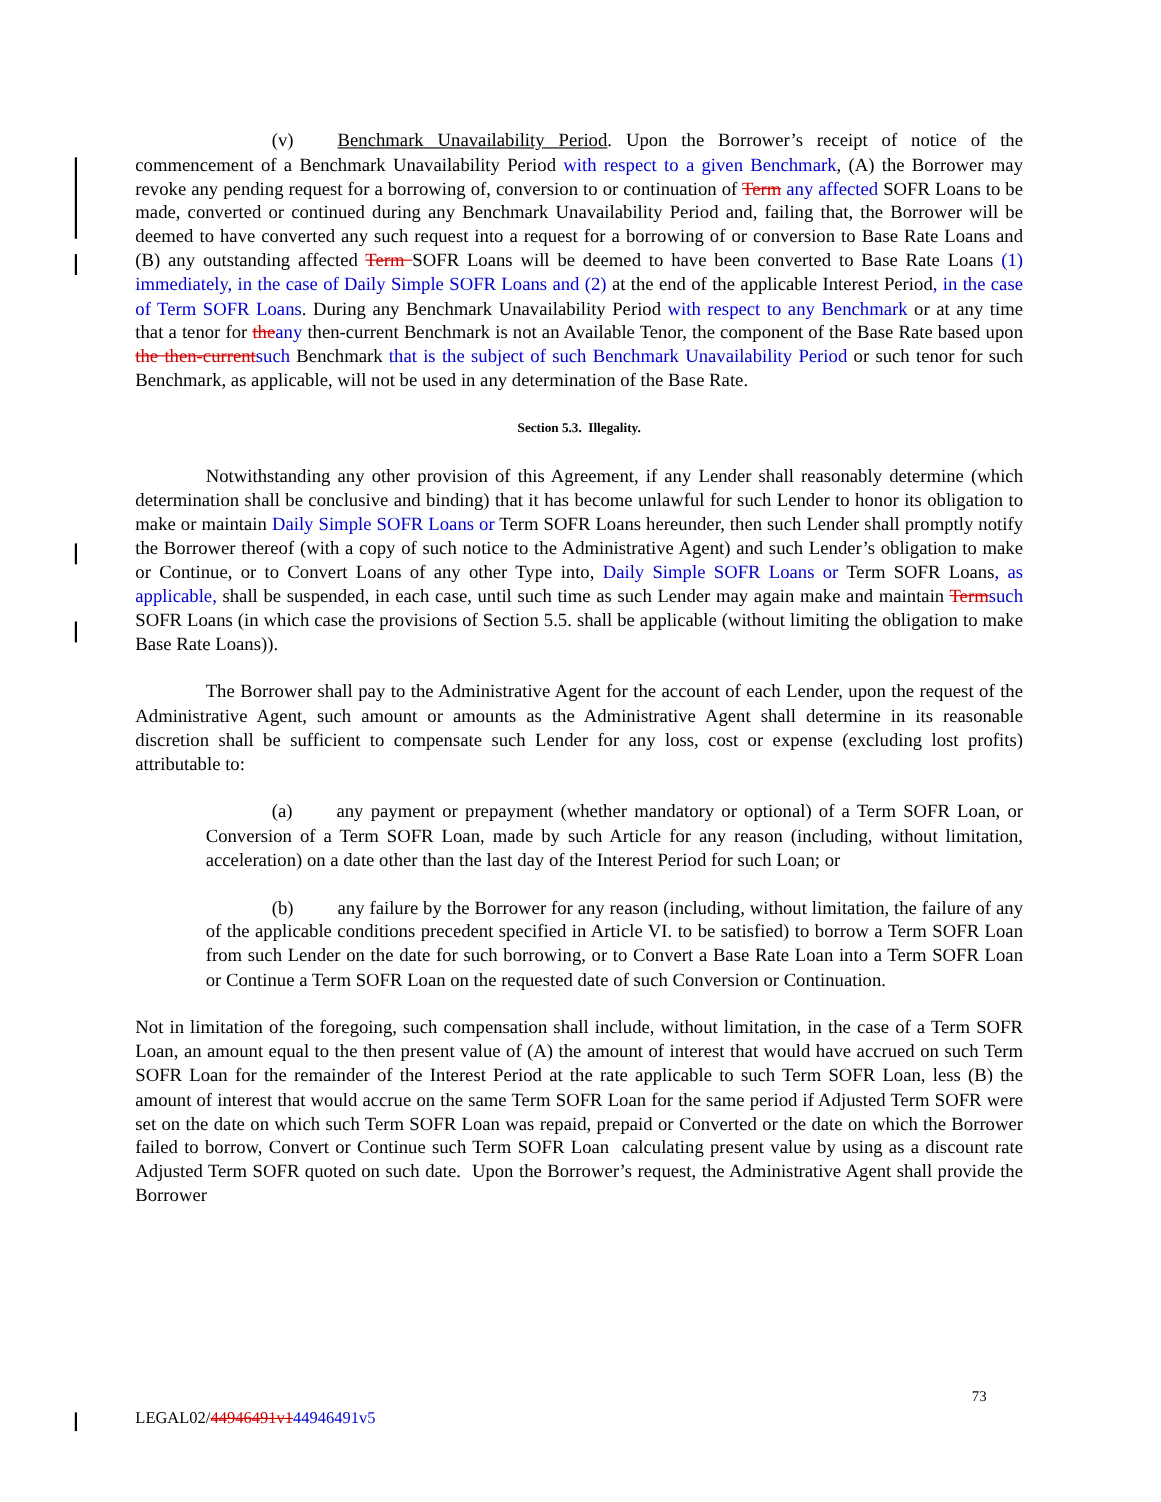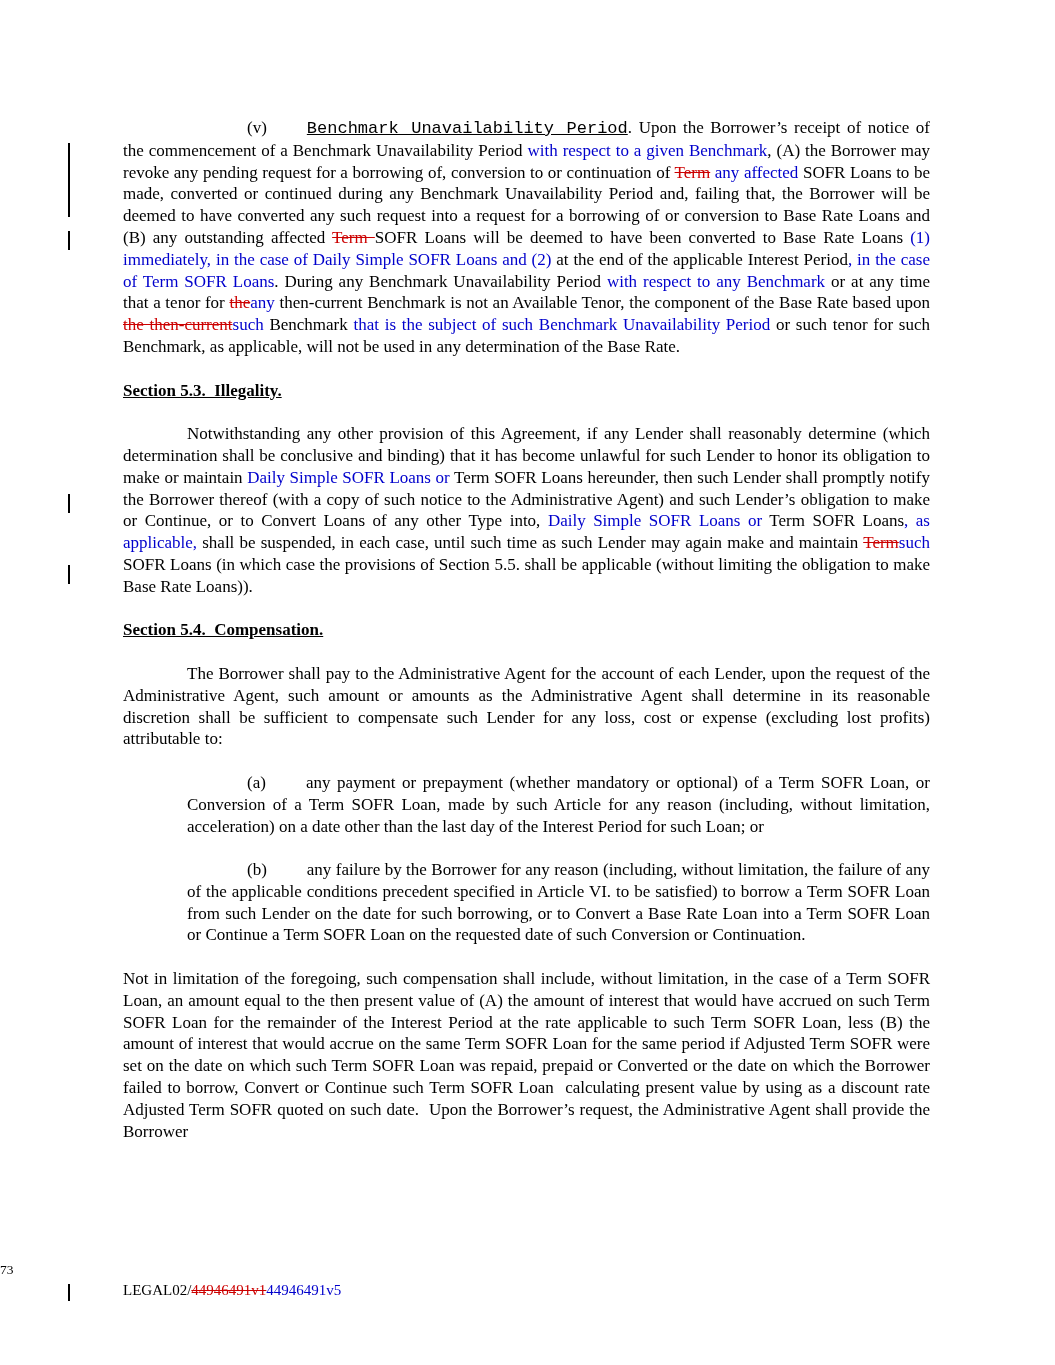--- a/index.html
+++ b/index.html
@@ -20,43 +20,42 @@
     top: 117px;
     width: 807px;
     text-align: justify;
   }
   p { margin: 0 0 21.8px 0; }
   .para-v { text-indent: 124px; }
   .body-indent { text-indent: 64px; }
   .sub-clause { margin-left: 64px; text-indent: 60px; }
   .closing { text-indent: 0; margin-bottom: 0; }
   h3.sec-heading {
-    font-size: 17px;
+    font-size: 12px;
     font-weight: bold;
     margin: 0 0 21.8px 0;
-    text-align: left;
-    text-decoration: underline;
+    text-align: center;
   }
   .run-n { }
-  .run-u { text-decoration: underline; font-family: Liberation Mono, monospace; }
+  .run-u { text-decoration: underline; }
   .run-ins { color: var(--insert, #0000CC); }
   .run-del { color: var(--delete, #CC0000); text-decoration: line-through; }
   .run-tab { display: inline-block; width: 40px; }
   .change-bar {
     position: absolute;
     left: 68px;
     width: 2px;
     background: var(--text, #000);
   }
   .page-number {
     position: absolute;
     top: 1262px;
     left: 0;
     width: 897px;
-    text-align: left;
+    text-align: right;
     font-size: 13.5px;
     line-height: 16px;
   }
   .doc-footer {
     position: absolute;
     top: 1282px;
     left: 123px;
     font-size: 15px;
     line-height: 16px;
     text-align: left;
@@ -74,21 +73,20 @@
   <div class="change-bar" style="top:1284px; height:17px;"></div>
 
   <div class="content">
 
     <p class="para-v"><span class="run-n">(v)</span><span class="run-tab"></span><span class="run-u">Benchmark Unavailability Period</span><span class="run-n">. Upon the Borrower’s receipt of notice of the commencement of a Benchmark Unavailability Period</span><span class="run-ins"> with respect to a given Benchmark</span><span class="run-n">, (A) the Borrower may revoke any pending request for a borrowing of, conversion to or continuation of </span><span class="run-del">Term</span><span class="run-n"> </span><span class="run-ins">any affected</span><span class="run-n"> SOFR Loans to be made, converted or continued during any Benchmark Unavailability Period and, failing that, the Borrower will be deemed to have converted any such request into a request for a borrowing of or conversion to Base Rate Loans and (B) any outstanding affected </span><span class="run-del">Term </span><span class="run-n">SOFR Loans will be deemed to have been converted to Base Rate Loans </span><span class="run-ins">(1) immediately, in the case of Daily Simple SOFR Loans and (2) </span><span class="run-n">at the end of the applicable Interest Period</span><span class="run-ins">, in the case of Term SOFR Loans</span><span class="run-n">. During any Benchmark Unavailability Period </span><span class="run-ins"> with respect to any Benchmark </span><span class="run-n">or at any time that a tenor for </span><span class="run-del">the</span><span class="run-ins">any</span><span class="run-n"> then-current Benchmark is not an Available Tenor, the component of the Base Rate based upon </span><span class="run-del">the then-current</span><span class="run-ins">such</span><span class="run-n"> Benchmark </span><span class="run-ins">that is the subject of such Benchmark Unavailability Period </span><span class="run-n">or such tenor for such Benchmark, as applicable, will not be used in any determination of the Base Rate.</span></p>
 
     <h3 class="sec-heading">Section 5.3.&nbsp; Illegality.</h3>
 
     <p class="body-indent"><span class="run-n">Notwithstanding any other provision of this Agreement, if any Lender shall reasonably determine (which determination shall be conclusive and binding) that it has become unlawful for such Lender to honor its obligation to make or maintain </span><span class="run-ins">Daily Simple SOFR Loans or </span><span class="run-n">Term SOFR Loans hereunder, then such Lender shall promptly notify the Borrower thereof (with a copy of such notice to the Administrative Agent) and such Lender’s obligation to make or Continue, or to Convert Loans of any other Type into, </span><span class="run-ins">Daily Simple SOFR Loans or </span><span class="run-n">Term SOFR Loans</span><span class="run-ins">, as applicable,</span><span class="run-n"> shall be suspended, in each case, until such time as such Lender may again make and maintain </span><span class="run-del">Term</span><span class="run-ins">such</span><span class="run-n"> SOFR Loans (in which case the provisions of Section 5.5. shall be applicable (without limiting the obligation to make Base Rate Loans)).</span></p>
 
-    <h3 class="sec-heading">Section 5.4.&nbsp; Compensation.</h3>
 
     <p class="body-indent"><span class="run-n">The Borrower shall pay to the Administrative Agent for the account of each Lender, upon the request of the Administrative Agent, such amount or amounts as the Administrative Agent shall determine in its reasonable discretion shall be sufficient to compensate such Lender for any loss, cost or expense (excluding lost profits) attributable to:</span></p>
 
     <p class="sub-clause"><span class="run-n">(a)</span><span class="run-tab"></span><span class="run-n">any payment or prepayment (whether mandatory or optional) of a Term SOFR Loan, or Conversion of a Term SOFR Loan, made by such Article for any reason (including, without limitation, acceleration) on a date other than the last day of the Interest Period for such Loan; or</span></p>
 
     <p class="sub-clause"><span class="run-n">(b)</span><span class="run-tab"></span><span class="run-n">any failure by the Borrower for any reason (including, without limitation, the failure of any of the applicable conditions precedent specified in Article VI. to be satisfied) to borrow a Term SOFR Loan from such Lender on the date for such borrowing, or to Convert a Base Rate Loan into a Term SOFR Loan or Continue a Term SOFR Loan on the requested date of such Conversion or Continuation.</span></p>
 
     <p class="closing"><span class="run-n">Not in limitation of the foregoing, such compensation shall include, without limitation, in the case of a Term SOFR Loan, an amount equal to the then present value of (A) the amount of interest that would have accrued on such Term SOFR Loan for the remainder of the Interest Period at the rate applicable to such Term SOFR Loan, less (B) the amount of interest that would accrue on the same Term SOFR Loan for the same period if Adjusted Term SOFR were set on the date on which such Term SOFR Loan was repaid, prepaid or Converted or the date on which the Borrower failed to borrow, Convert or Continue such Term SOFR Loan &nbsp;calculating present value by using as a discount rate Adjusted Term SOFR quoted on such date.&nbsp; Upon the Borrower’s request, the Administrative Agent shall provide the Borrower</span></p>
 
   </div>

